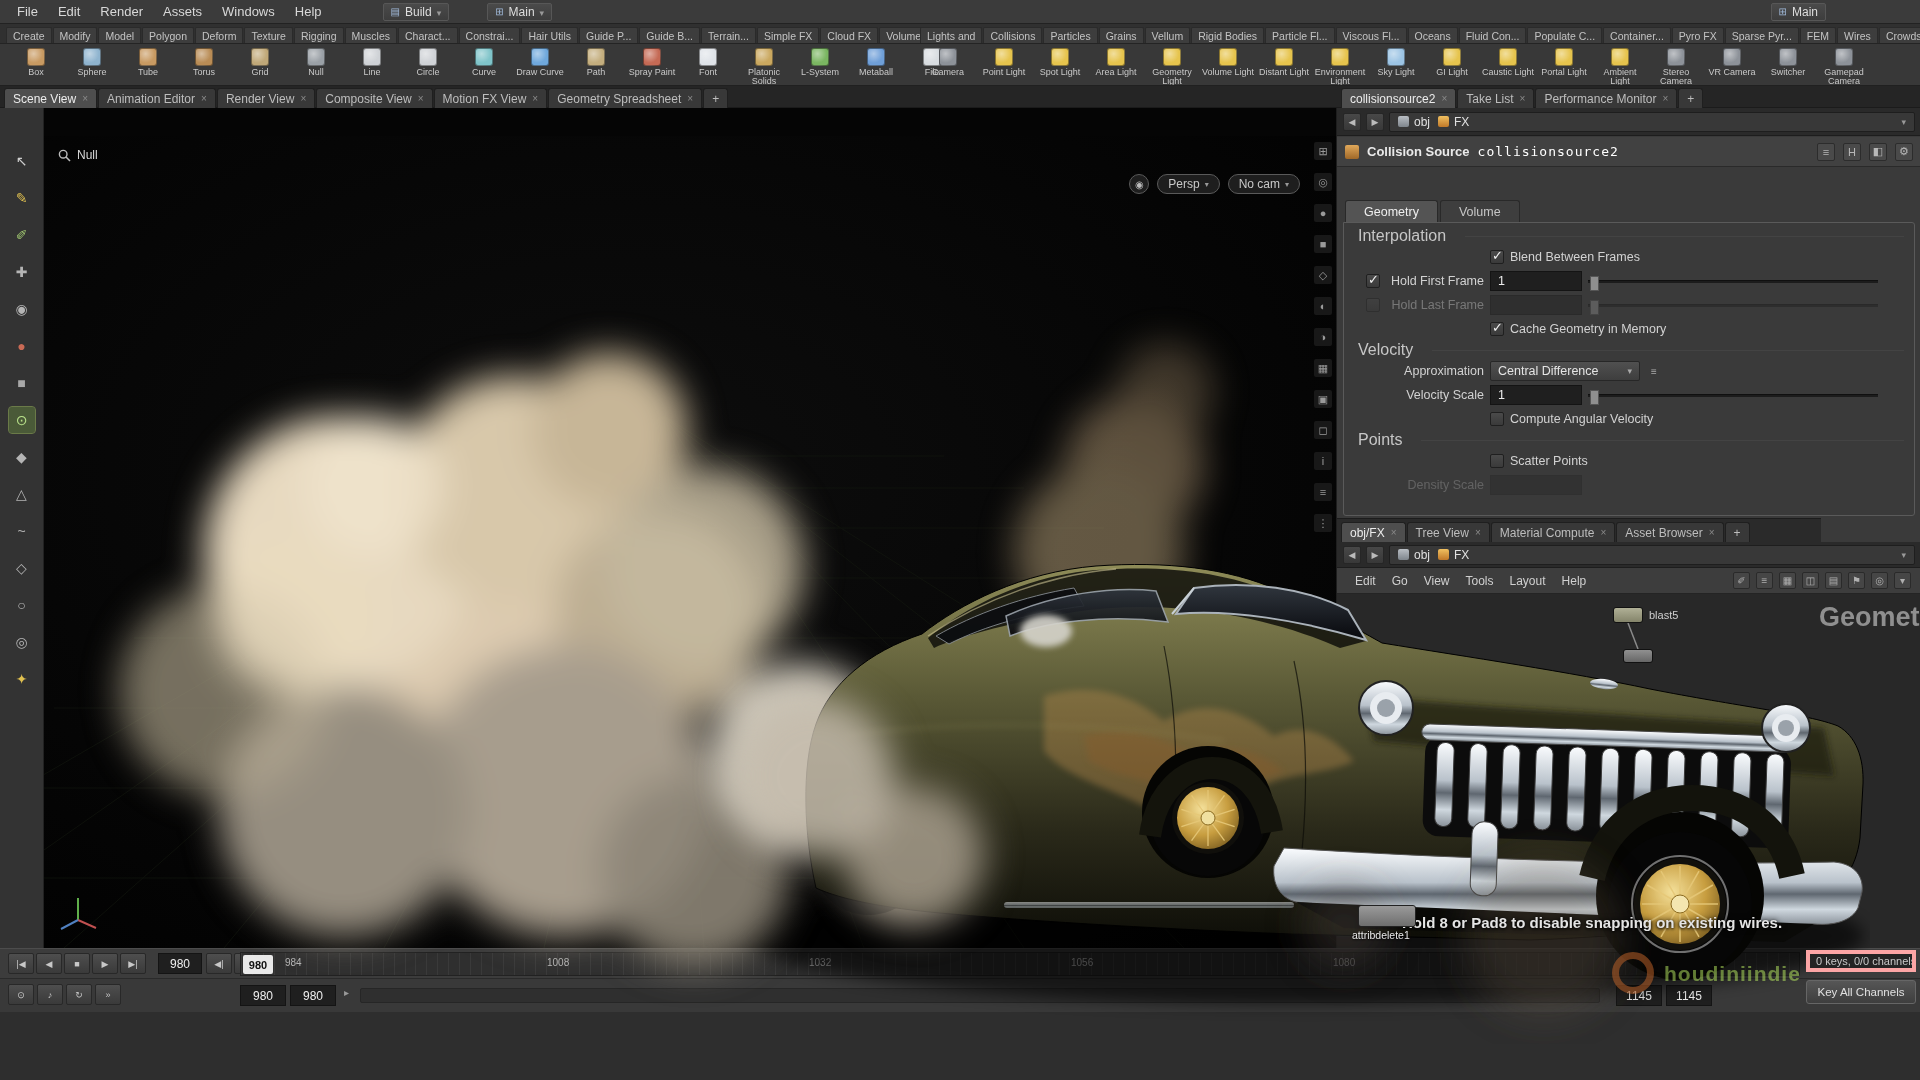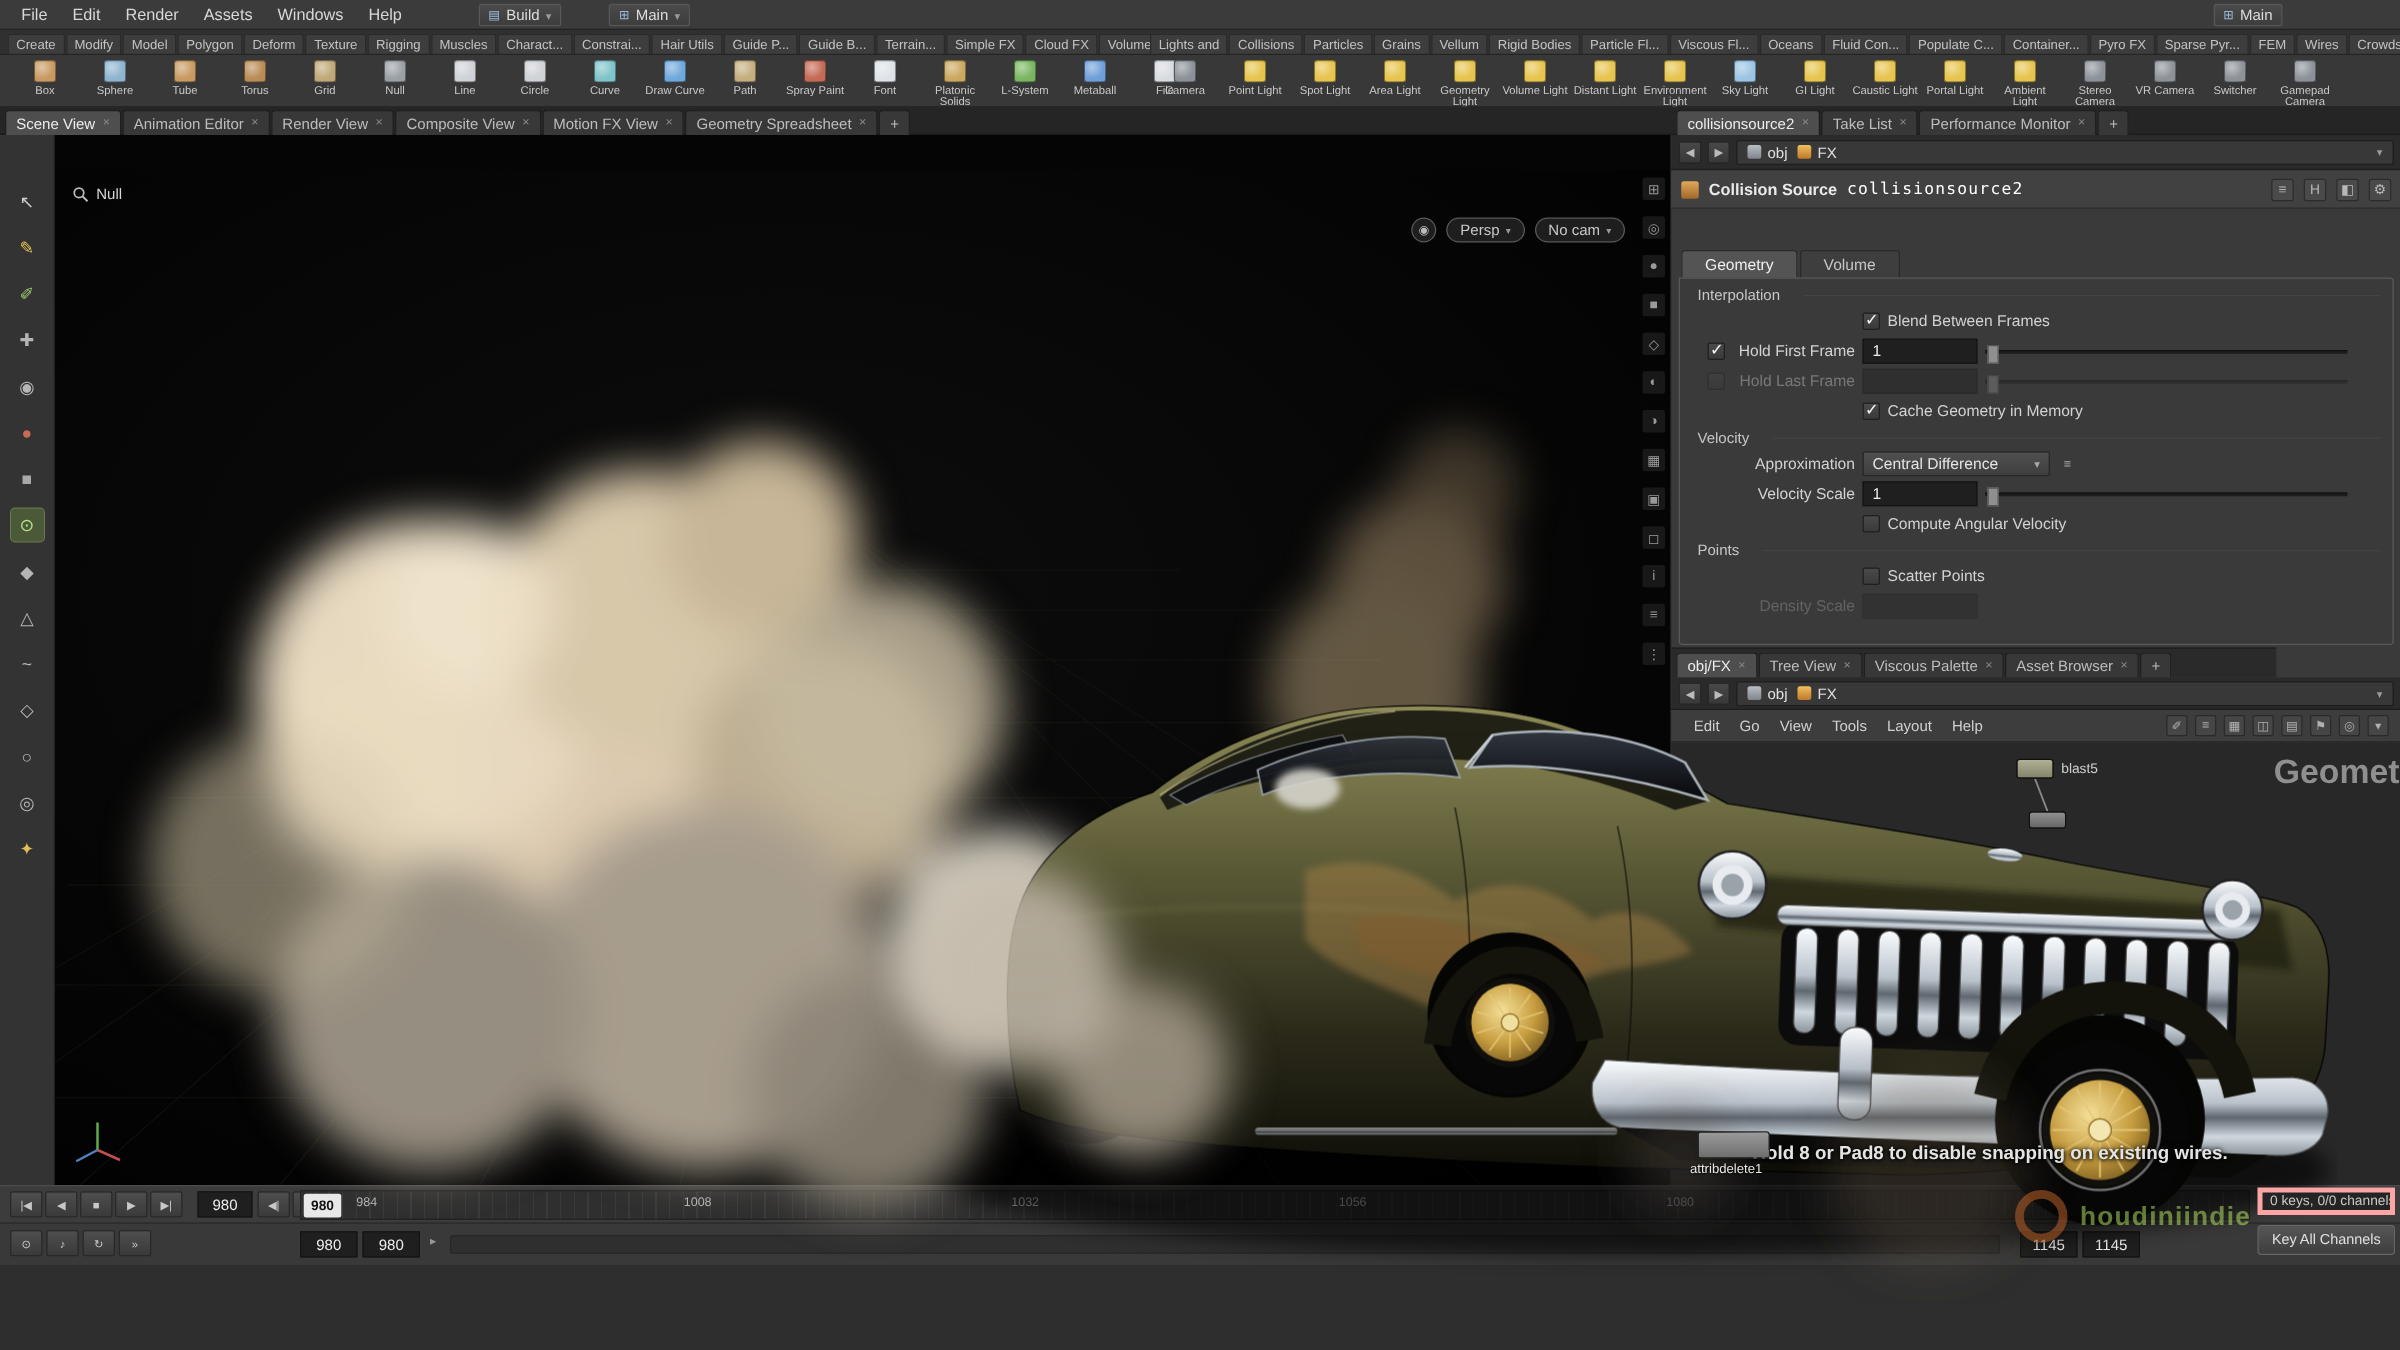--- a/index.html
+++ b/index.html
@@ -69,21 +69,21 @@
 #ph-name{font-family:"DejaVu Sans Mono",monospace;font-size:13px;color:#fff;letter-spacing:1px}
 #ph-icons{margin-left:auto;display:flex;gap:8px}
 .ph-ic{width:18px;height:18px;color:#b8b8b8;font-size:11px;display:flex;align-items:center;justify-content:center;background:#4a4a4a;border:1px solid #2c2c2c;border-radius:2px}
 #group-row{position:absolute;left:0;top:64px;width:584px;height:24px;display:flex;align-items:center;gap:8px}
 #group-row .plabel{width:122px;text-align:right;font-size:12.5px;color:#cfcfcf;flex:none}
 #group-input{flex:1;margin-right:14px;height:20px;background:#1f1f1f;border:1px solid #141414}
 #ptabs{position:absolute;left:8px;top:92px;display:flex}
 .ptab{height:22px;padding:0 18px;display:flex;align-items:center;font-size:12.5px;color:#c6c6c6;background:#3e3e3e;border:1px solid #292929;border-bottom:none;border-radius:3px 3px 0 0;margin-right:2px}
 .ptab.active{background:#545454;color:#efefef}
 #pbox{position:absolute;left:6px;top:114px;width:572px;height:294px;border:1px solid #5a5a5a;border-radius:0 3px 3px 3px;padding:4px 0;overflow:hidden}
-.psec{display:flex;align-items:center;height:18px;padding:0 10px 0 14px;gap:19px;font-size:12px;color:#c6c6c6}
+.psec{display:flex;align-items:center;height:18px;padding:0 10px 0 14px;gap:19px;font-size:16px;color:#c6c6c6}
 .psec .rule{flex:1;height:1px;background:#4a4a4a;opacity:.6}
 .prow{display:flex;align-items:center;height:24px;padding-left:22px;gap:6px}
 .plabel{font-size:12.5px;color:#d2d2d2;white-space:nowrap}
 .lblcol{width:98px;text-align:right;flex:none}
 .cbspacer{width:14px;flex:none}
 .lblspacer{width:98px;flex:none}
 .pcb{width:14px;height:14px;background:linear-gradient(#4a4a4a,#3a3a3a);border:1px solid #1f1f1f;border-radius:2px;position:relative;flex:none}
 .pcb.on::after{content:"✓";position:absolute;left:1px;top:-3px;font-size:13px;color:#f2f2f2}
 .pfield{width:92px;height:20px;background:#1f1f1f;border:1px solid #141414;color:#ececec;font-size:12.5px;display:flex;align-items:center;padding:0 7px;flex:none}
 .slider{height:3px;background:#1c1c1c;border-top:1px solid #101010;flex:1;max-width:290px;position:relative;margin-right:14px}
@@ -628,21 +628,21 @@
     <div id="net-tabs">
         <div class="pane-tab active">
           <span class="pt-label">obj/FX</span>
           <span class="pt-close">×</span>
         </div>
         <div class="pane-tab">
           <span class="pt-label">Tree View</span>
           <span class="pt-close">×</span>
         </div>
         <div class="pane-tab">
-          <span class="pt-label">Viscous Palette</span>
+          <span class="pt-label">Material Compute</span>
           <span class="pt-close">×</span>
         </div>
         <div class="pane-tab">
           <span class="pt-label">Asset Browser</span>
           <span class="pt-close">×</span>
         </div>
         <div class="pane-tab">
           <span class="pt-label">+</span>
         </div>
       </div>

